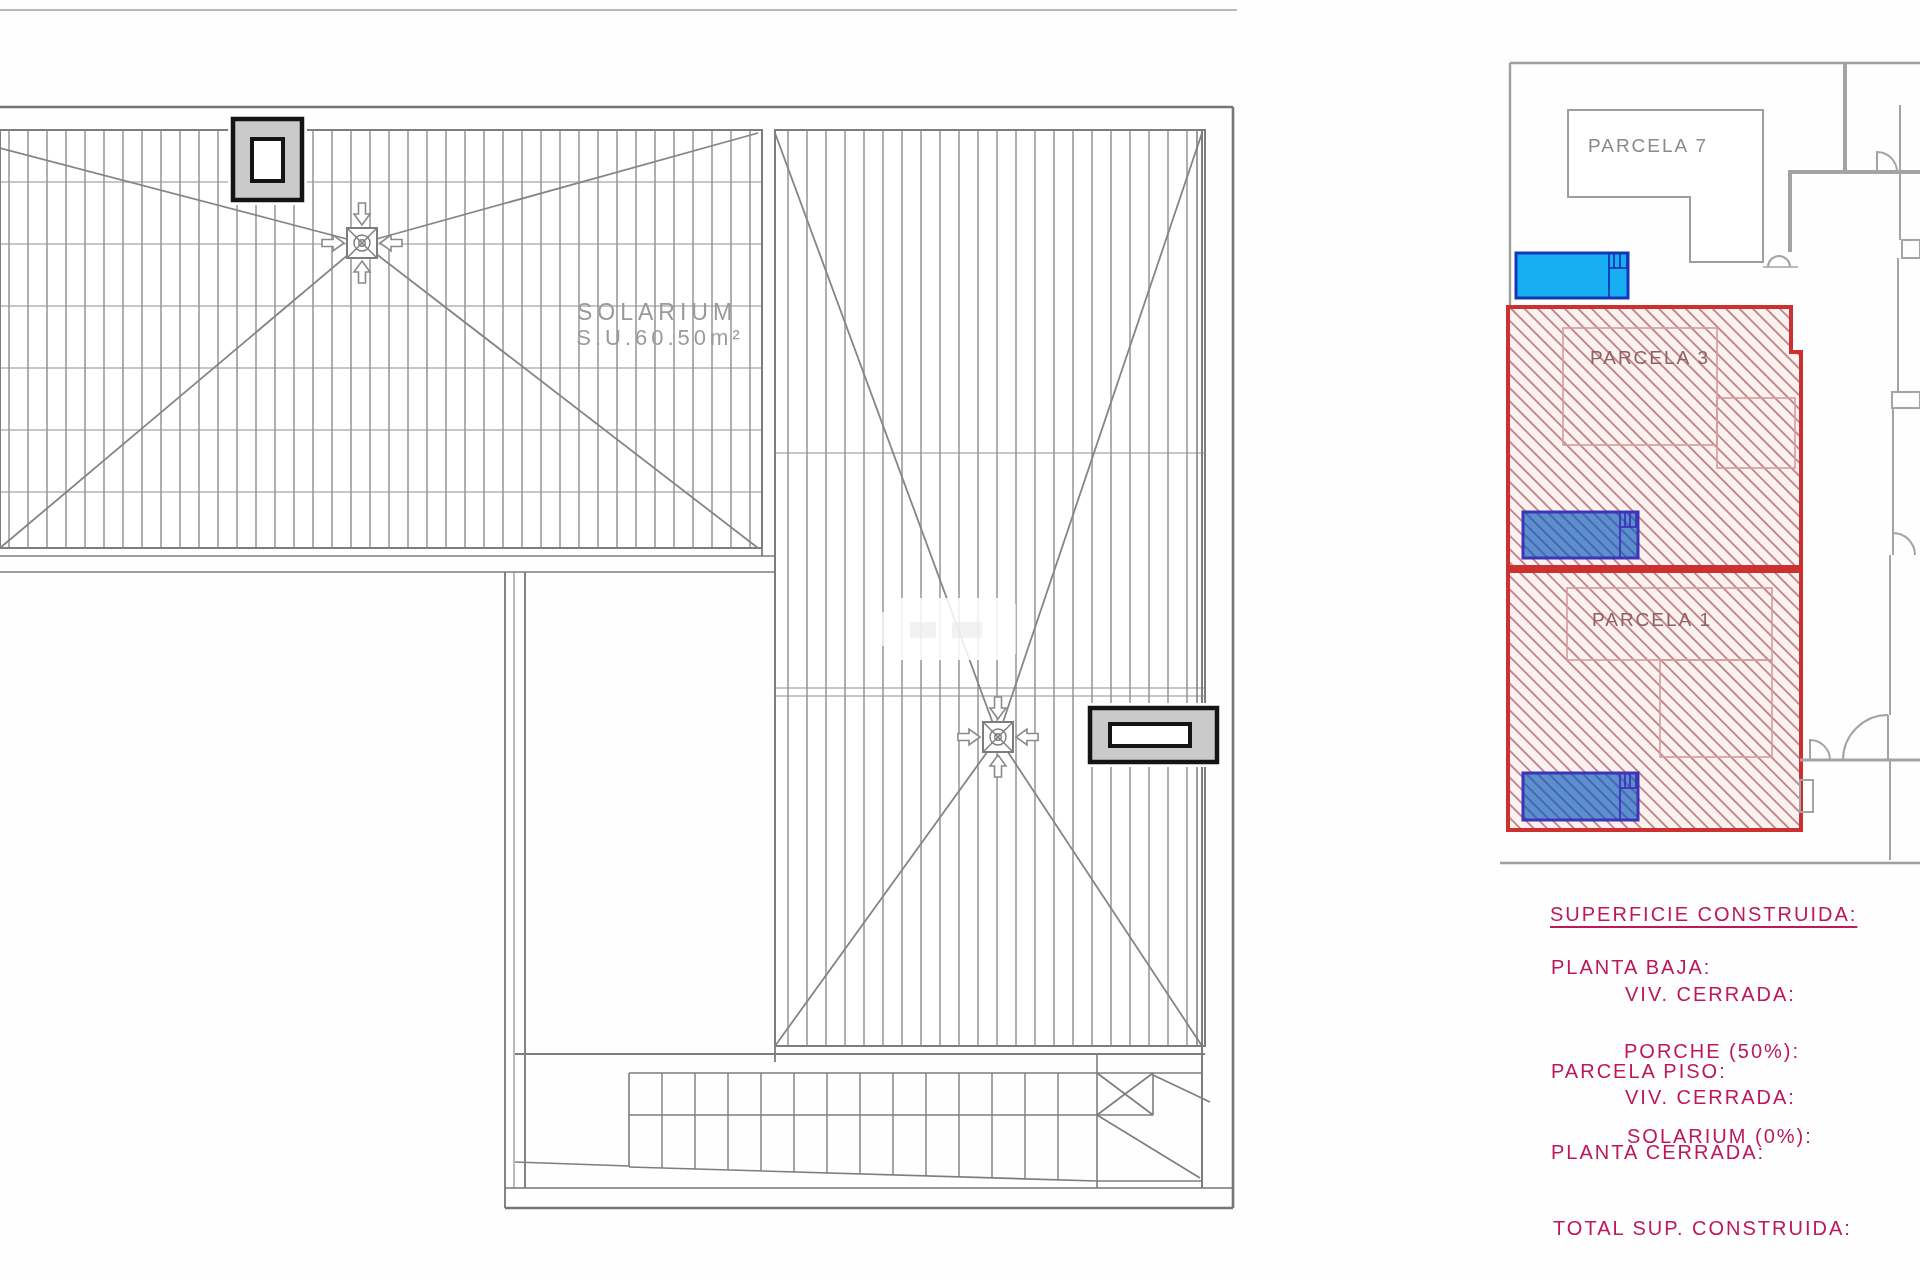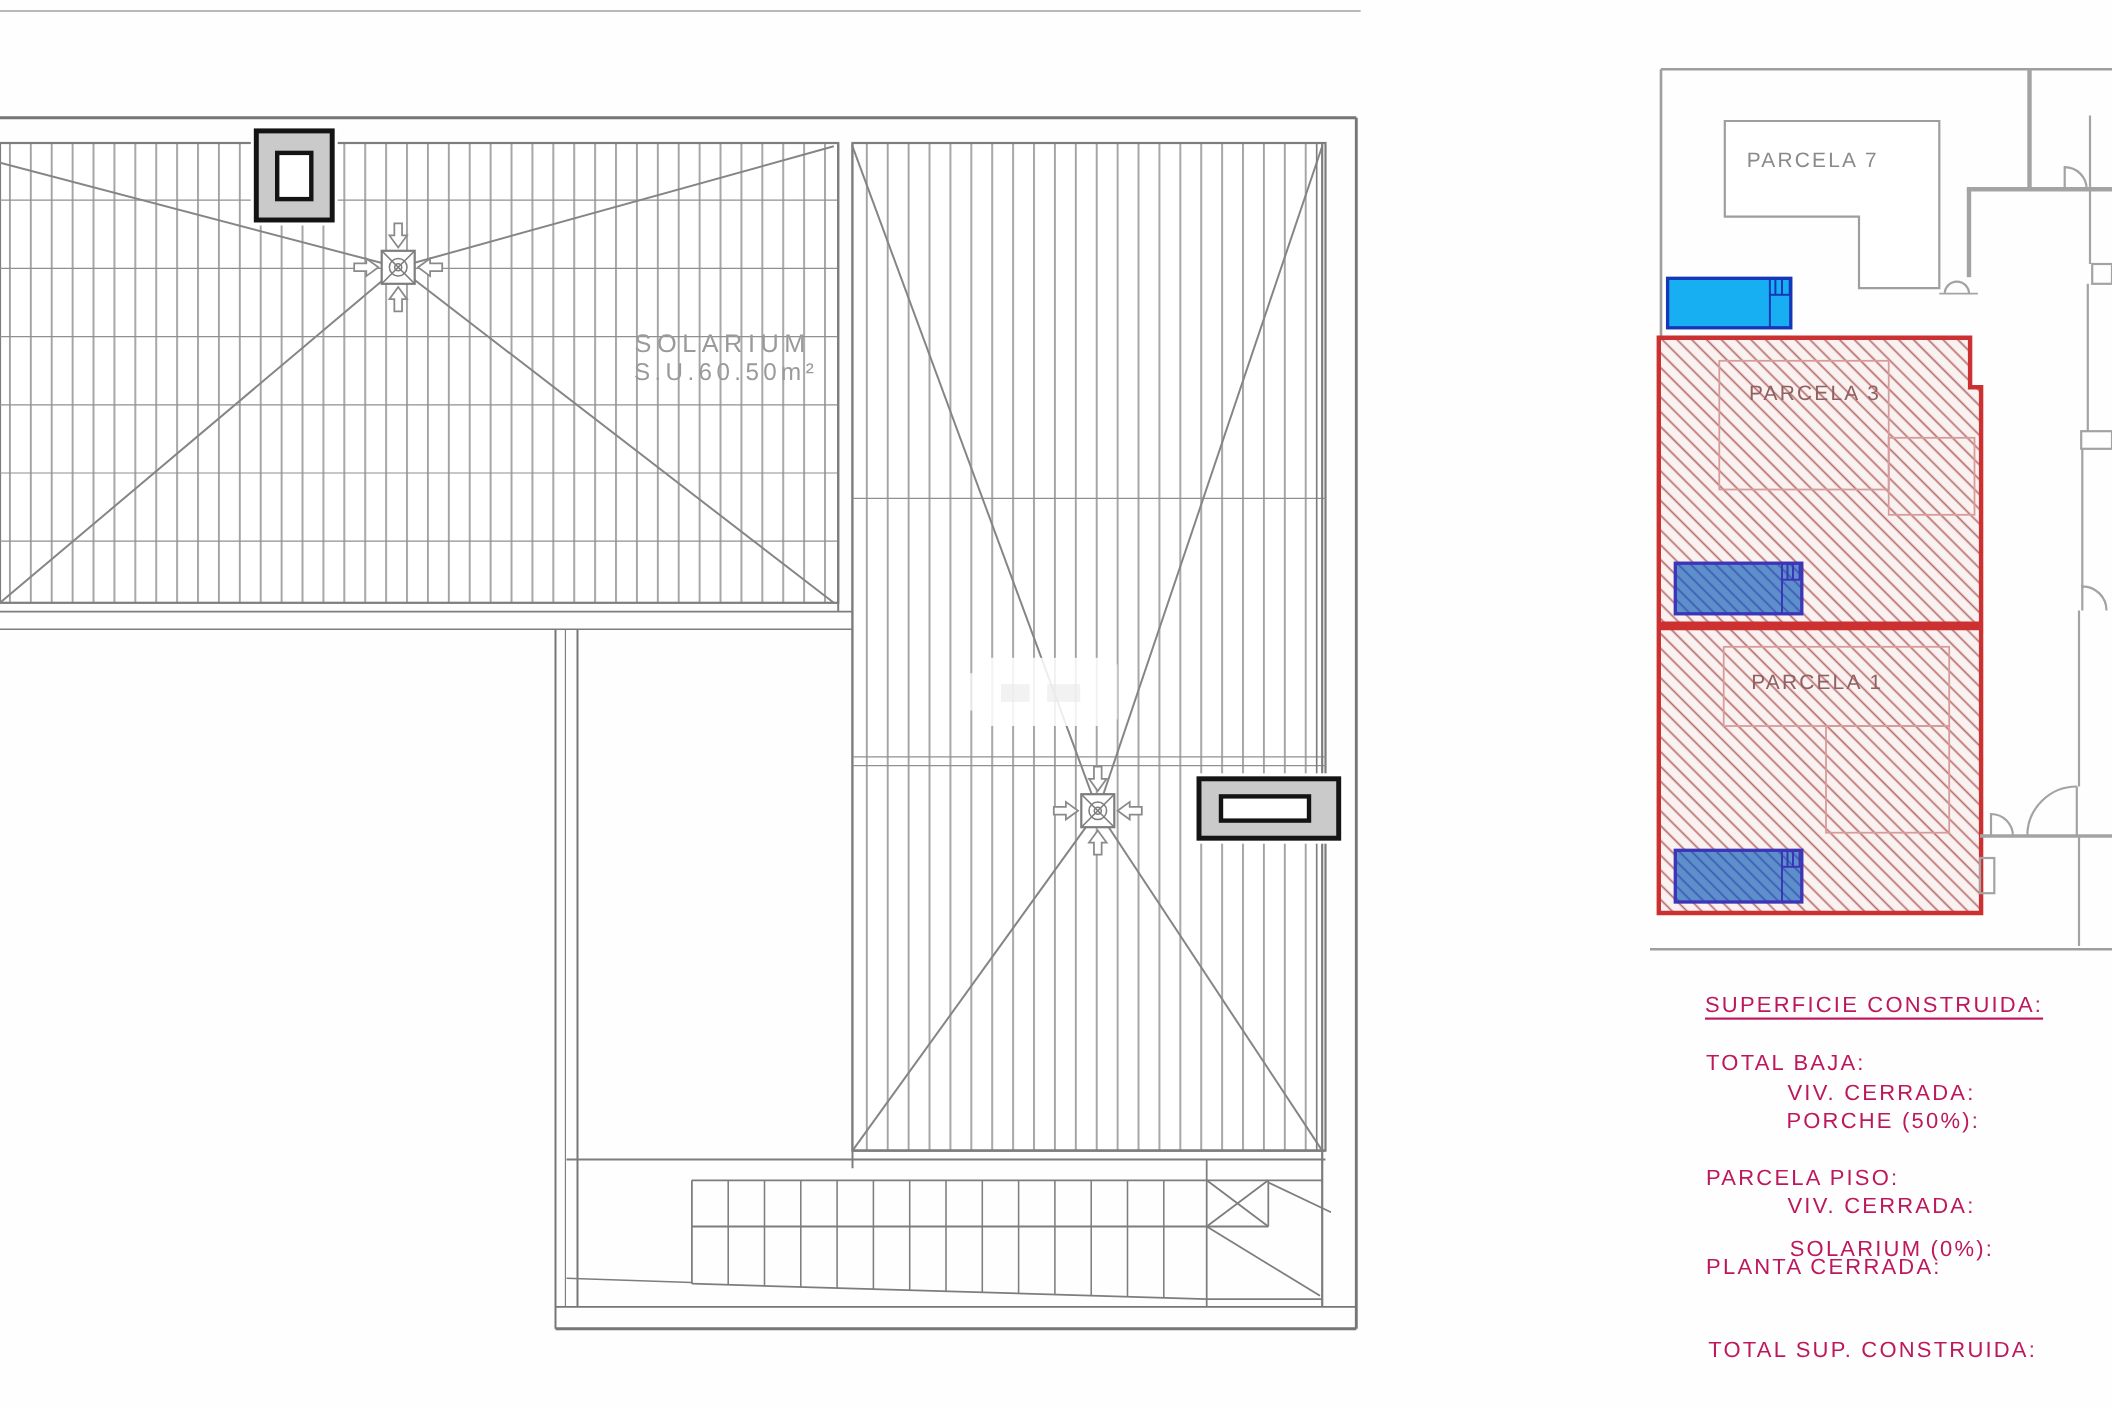--- a/index.html
+++ b/index.html
@@ -247,23 +247,23 @@
       <line x1="1800" y1="760" x2="1920" y2="760" stroke-width="3"></line>
       <rect x="1800" y="780" width="13" height="32" stroke-width="2"></rect>
       <line x1="1890" y1="760" x2="1890" y2="860" stroke-width="2"></line>
     </g>
   </g>
 </svg>
 
 <div>
   <div class="st-line st-title" style="left:1550px;top:903px">SUPERFICIE CONSTRUIDA:</div>
 
-  <div class="st-line" style="left:1551px;top:956px">TOTAL BAJA:</div>
+  <div class="st-line" style="left:1551px;top:956px">PLANTA BAJA:</div>
   <div class="st-line" style="left:1625px;top:983px">VIV. CERRADA:</div>
-  <div class="st-line" style="left:1624px;top:1008px">PORCHE (50%):</div>
+  <div class="st-line" style="left:1624px;top:1040px">PORCHE (50%):</div>
 
   <div class="st-line" style="left:1551px;top:1060px">PARCELA PISO:</div>
   <div class="st-line" style="left:1625px;top:1086px">VIV. CERRADA:</div>
 
   <div class="st-line" style="left:1551px;top:1141px">PLANTA CERRADA:</div>
   <div class="st-line" style="left:1627px;top:1125px">SOLARIUM (0%):</div>
 
   <div class="st-line" style="left:1553px;top:1217px">TOTAL SUP. CONSTRUIDA:</div>
 </div>
 

